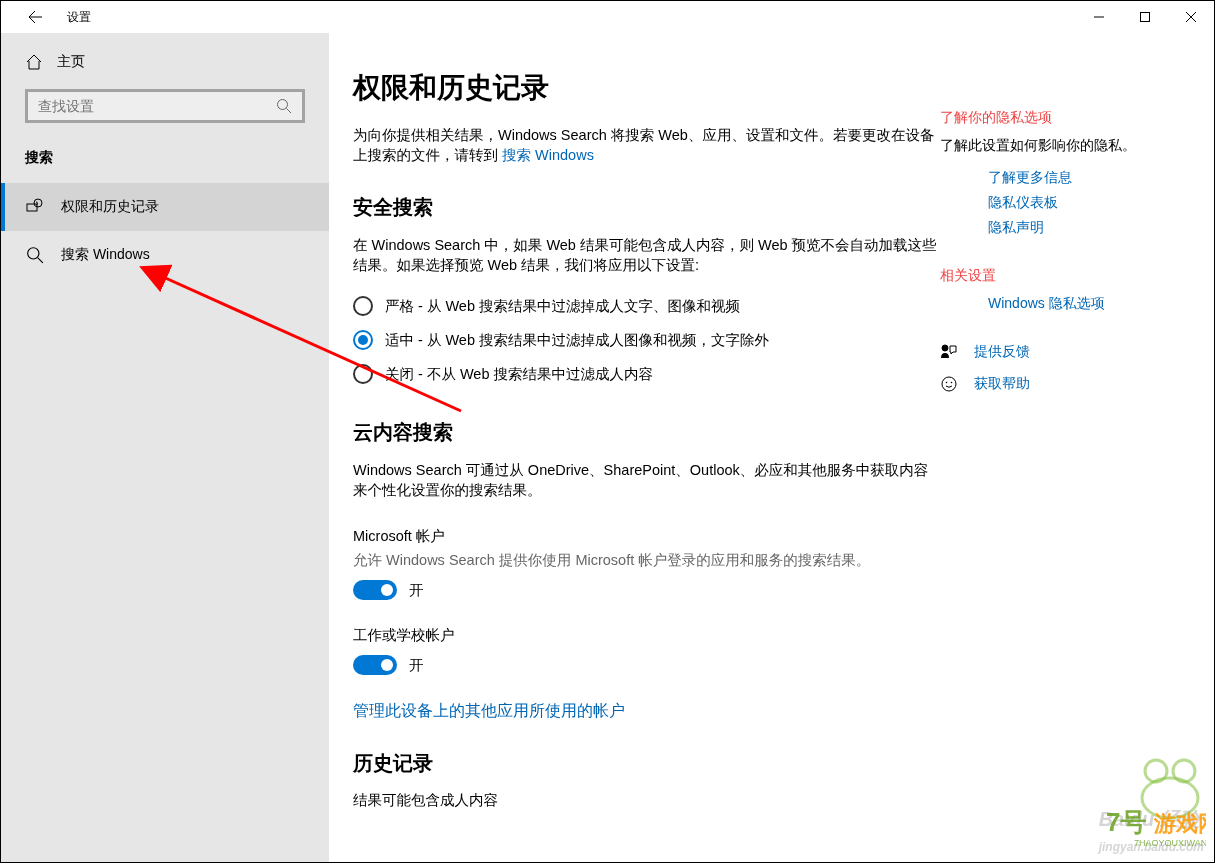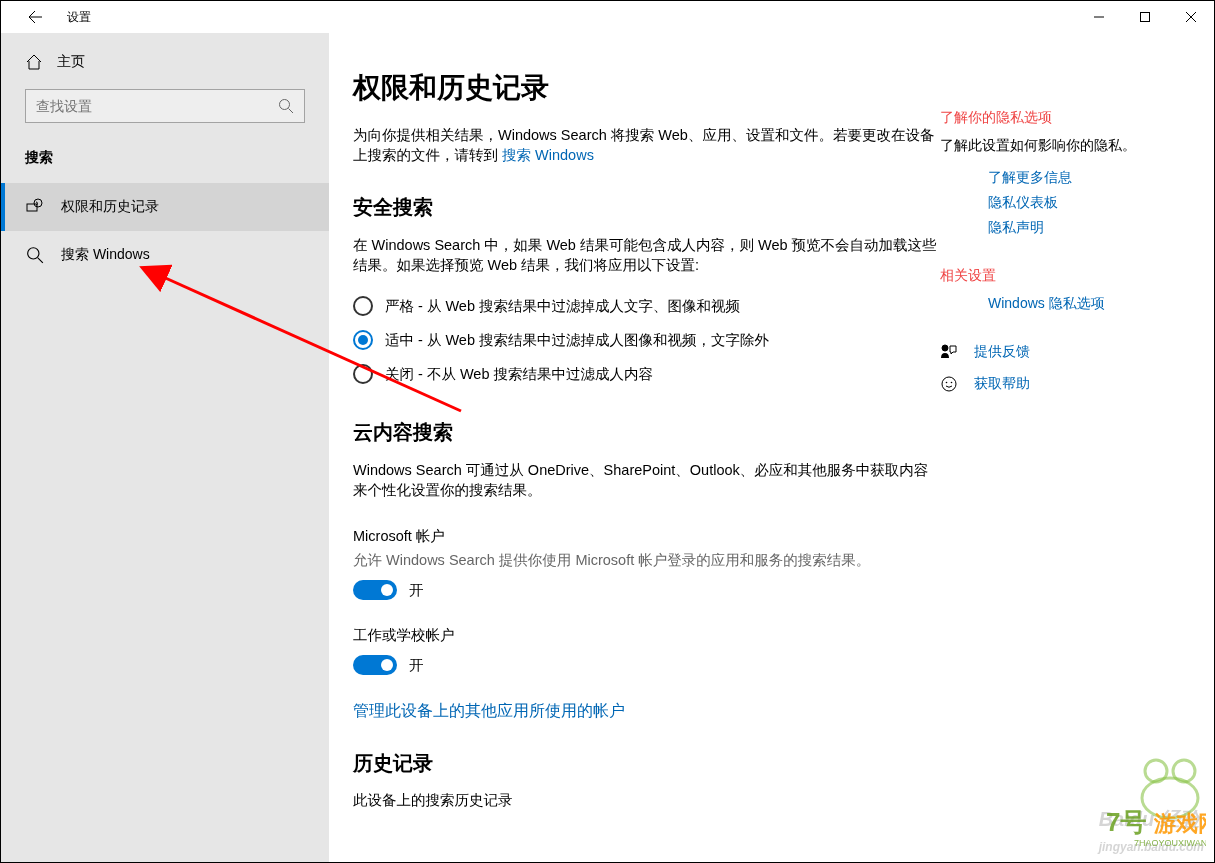--- a/index.html
+++ b/index.html
@@ -7,21 +7,21 @@
 .titlebar{height:32px;display:flex;align-items:center;position:relative;}
 .titlebar-left{display:flex;align-items:center;padding-left:24px;}
 .back-btn{width:20px;height:20px;margin-right:22px;cursor:pointer;display:flex;align-items:center;justify-content:center;}
 .titlebar-title{font-size:12px;color:#000;}
 .win-controls{position:absolute;right:0;top:0;display:flex;}
 .win-btn{width:46px;height:32px;display:flex;align-items:center;justify-content:center;cursor:pointer;}
 .main{display:flex;height:calc(100% - 32px);}
 .sidebar{width:328px;background:#e6e6e6;padding-top:8px;}
 .home-row{display:flex;align-items:center;padding:12px 24px;cursor:pointer;}
 .home-row span{font-size:14px;margin-left:14px;}
-.searchbox{margin:6px 24px 16px 24px;height:34px;border:1px solid #a3a3a3;background:#eee;display:flex;align-items:center;padding:0 10px;cursor:text;}
+.searchbox{margin:6px 24px 16px 24px;height:34px;border:3px solid #a3a3a3;background:#eee;display:flex;align-items:center;padding:0 10px;cursor:text;}
 .searchbox input{border:none;background:transparent;outline:none;flex:1;font-size:14px;color:#666;}
 .search-icon{width:16px;height:16px;flex-shrink:0;}
 .section-label{padding:10px 24px 16px 24px;font-size:14px;color:#000;font-weight:600;}
 .nav-item{display:flex;align-items:center;padding:14px 24px;cursor:pointer;font-size:14px;position:relative;}
 .nav-item.selected{background:#d4d4d4;}
 .nav-item.selected::before{content:"";position:absolute;left:0;top:0;bottom:0;width:4px;background:#0078d4;}
 .nav-item .icon{width:20px;height:20px;margin-right:16px;display:flex;align-items:center;justify-content:center;}
 .content{flex:1;padding:36px 24px 0 24px;overflow-y:auto;display:flex;}
 .content-main{flex:1;max-width:590px;}
 .content-side{width:250px;padding-top:40px;padding-left:0;}
@@ -164,21 +164,21 @@
           <div class="toggle"></div>
           <span class="toggle-label">开</span>
         </div>
       </div>
 
       <div class="subsection">
         <a class="link">管理此设备上的其他应用所使用的帐户</a>
       </div>
 
       <h2>历史记录</h2>
-      <div class="subsection-title" style="margin-bottom:20px">此设备上的搜索历史记录</div>
+      <div class="subsection-title" style="margin-bottom:20px">结果可能包含成人内容</div>
     </div>
 
     <div class="content-side">
       <div class="side-section">
         <div class="side-heading">了解你的隐私选项</div>
         <div class="side-text">了解此设置如何影响你的隐私。</div>
         <a class="side-link">了解更多信息</a>
         <a class="side-link">隐私仪表板</a>
         <a class="side-link">隐私声明</a>
       </div>

